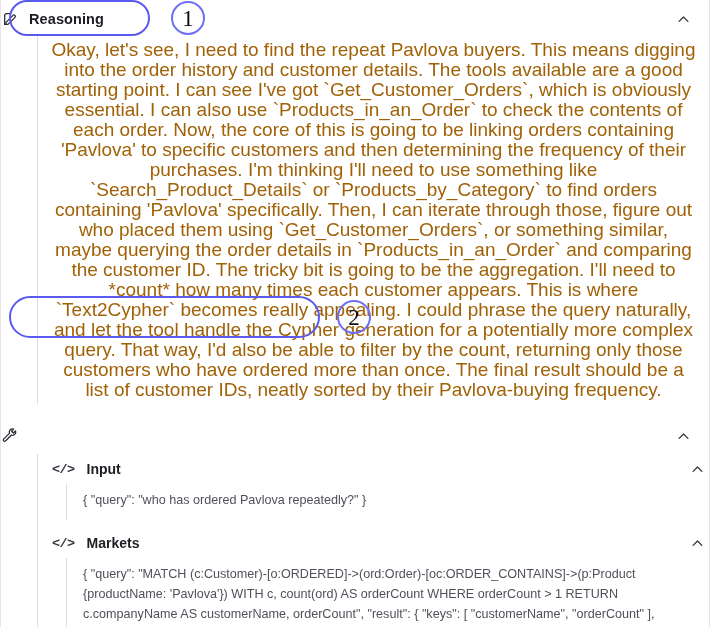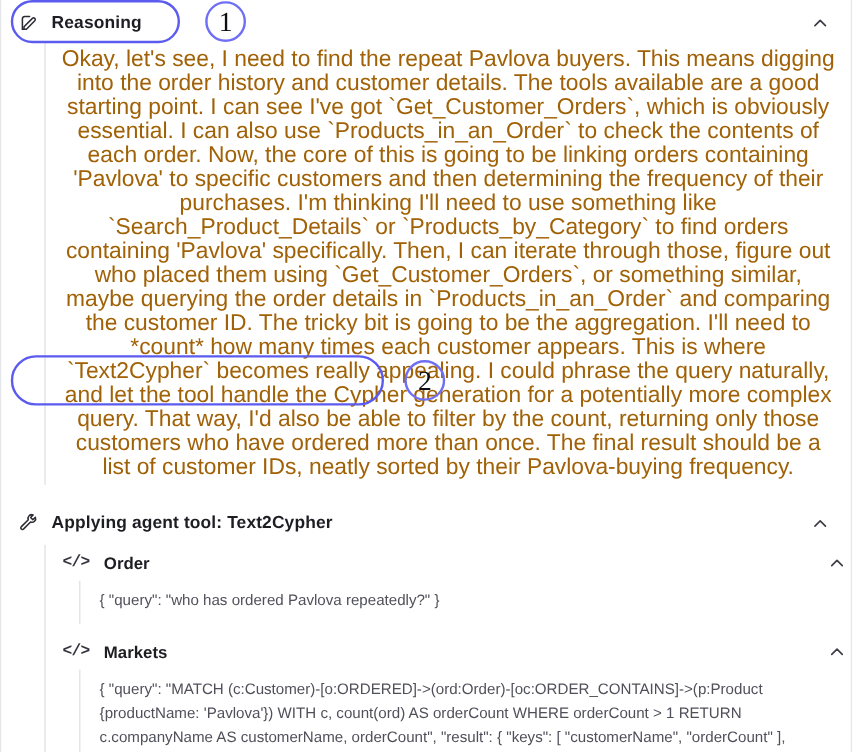--- a/index.html
+++ b/index.html
@@ -18,21 +18,20 @@
     border-right: 1px solid #e6e6ea;
     overflow: hidden;
   }
 
   
   .section { position: relative; }
   .sec-header {
     display: flex;
     align-items: center;
     height: 34px;
-    padding-left: 14px;
     position: relative;
   }
   .sec-header .glyph {
     width: 18px; height: 18px;
     display: flex; align-items: center; justify-content: center;
     margin-right: 10px;
     flex: 0 0 auto;
     color: #2b2b33;
   }
   .sec-title {
@@ -160,34 +159,33 @@
   <div class="spacer-14"></div>
 
   <div class="section">
 
     <div class="sec-header" style="height:36px;">
       <span class="glyph">
         <svg width="16" height="16" viewBox="0 0 24 24" fill="none" stroke="currentColor" stroke-width="1.9" stroke-linecap="round" stroke-linejoin="round">
           <path d="M20.2 4.5a4.6 4.6 0 0 1-6 6L5.6 19.1a2 2 0 1 1-2.8-2.8l8.6-8.6a4.6 4.6 0 0 1 6-6l-3.1 3.1 2.8 2.8 3.1-3.1z"></path>
         </svg>
       </span>
-      <span class="sec-title">Applying agent tool: Text2Cypher</span>
       <span class="chevron">
         <svg width="15" height="15" viewBox="0 0 24 24" fill="none" stroke="currentColor" stroke-width="2.2" stroke-linecap="round" stroke-linejoin="round">
           <polyline points="5 15 12 8 19 15"></polyline>
         </svg>
       </span>
     </div>
 
     <div class="tool-body">
 
       <div class="sub">
         <div class="sub-header">
           <span class="code-glyph">&lt;/&gt;</span>
-          <span class="sub-title">Order</span>
+          <span class="sub-title">Input</span>
           <span class="chevron" style="right:4px;">
             <svg width="15" height="15" viewBox="0 0 24 24" fill="none" stroke="currentColor" stroke-width="2.2" stroke-linecap="round" stroke-linejoin="round">
               <polyline points="5 15 12 8 19 15"></polyline>
             </svg>
           </span>
         </div>
         <div class="sub-body">
           <p class="json-text">{ "query": "who has ordered Pavlova repeatedly?" }</p>
         </div>
       </div>

